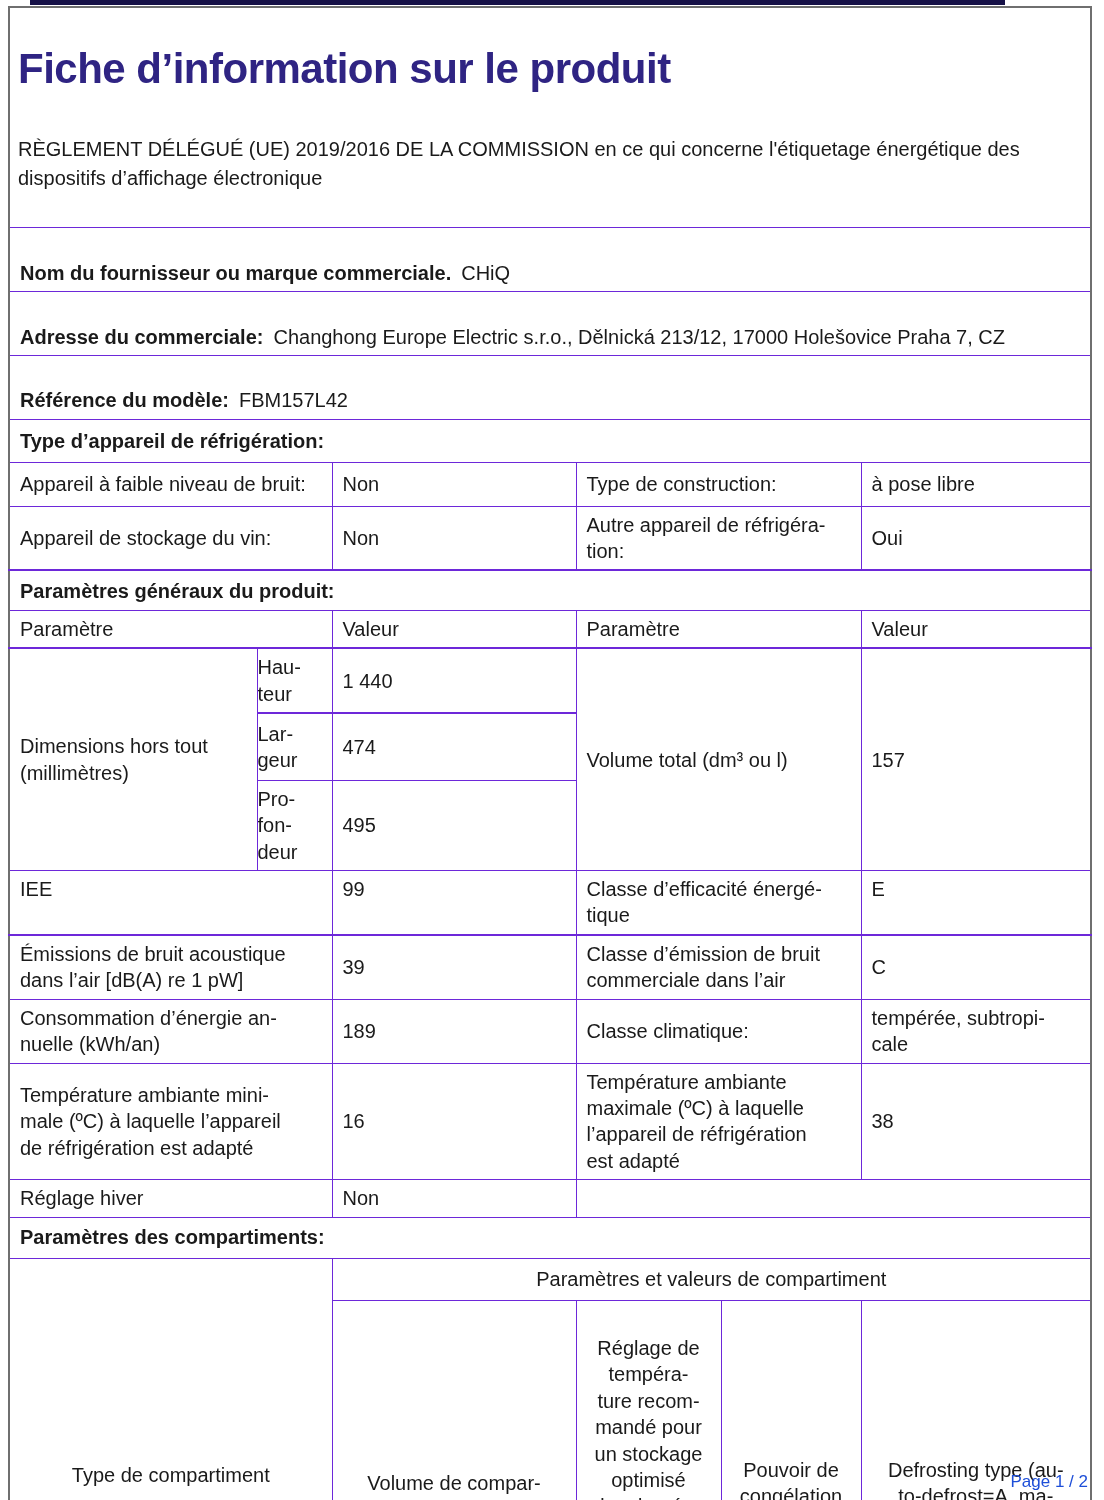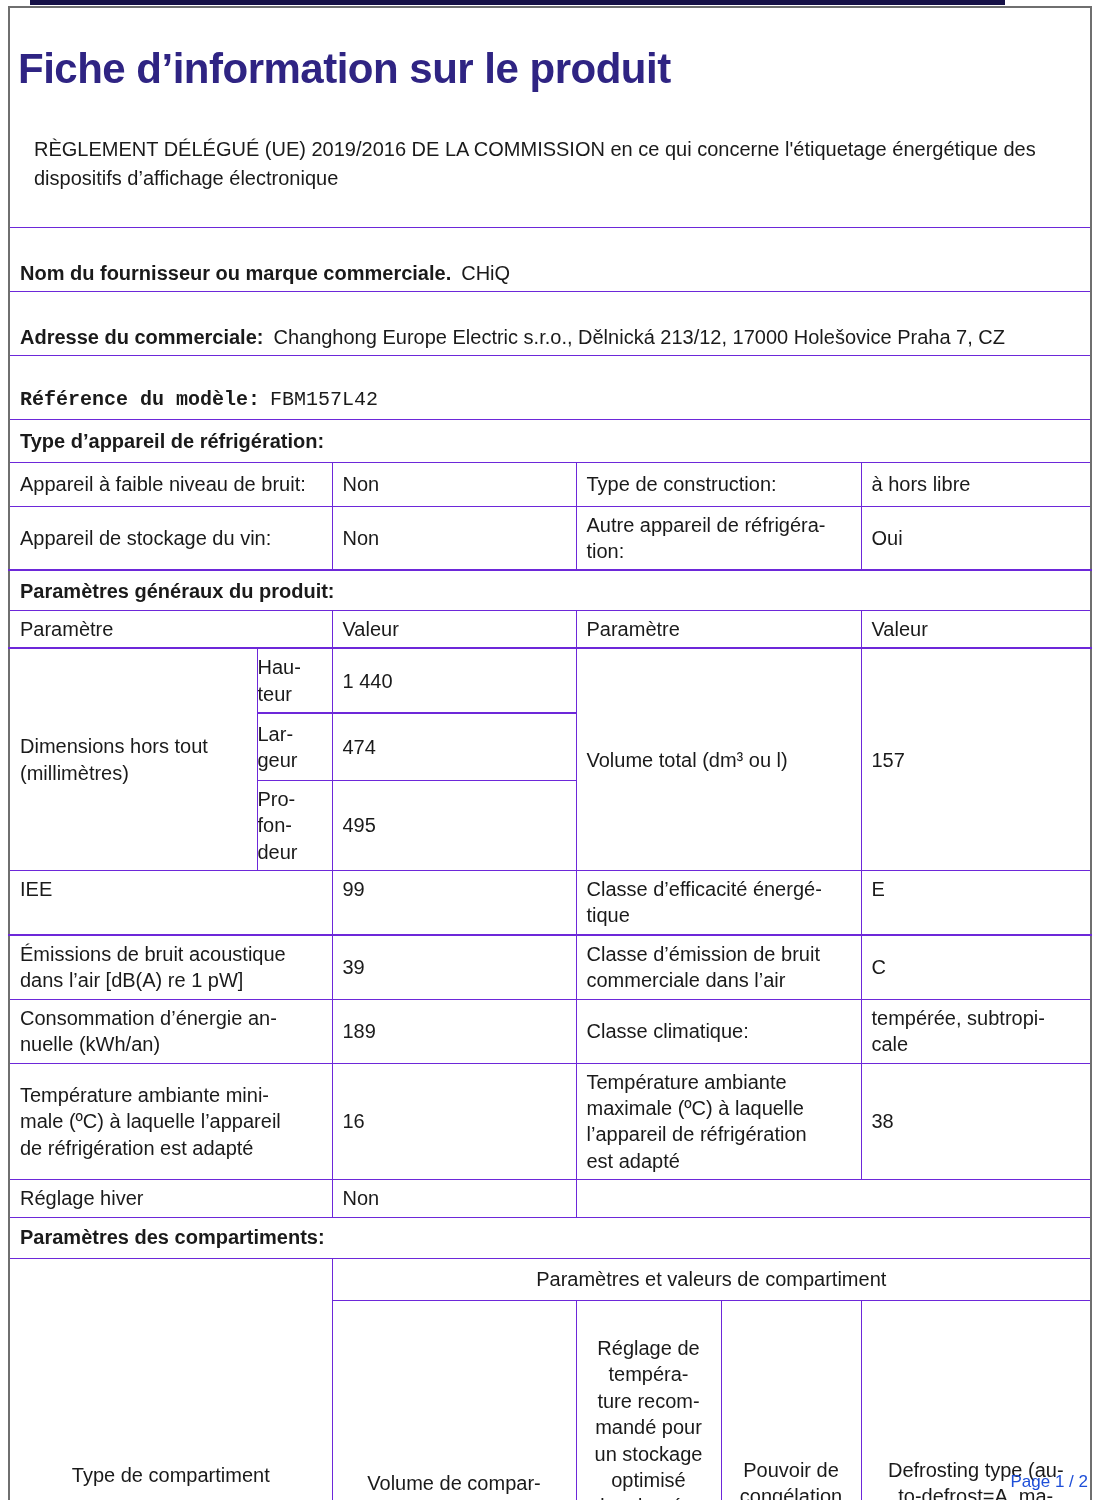--- a/index.html
+++ b/index.html
@@ -38,21 +38,21 @@
   tr.thick-top > td { border-top-width: 2px; }
   .intro-cell { padding: 12px 10px 8px 8px; }
   h1.title {
     margin: 0 0 16px 0;
     font-size: 42px;
     line-height: 1.1;
     letter-spacing: -0.5px;
     color: #2f2483;
     font-weight: bold;
   }
-  .subtitle { font-size: 20px; line-height: 1.45; margin-left: 16px; }
+  .subtitle { font-size: 20px; line-height: 1.45; }
   .lbl { font-weight: bold; }
   .val { margin-left: 10px; }
   td.hdr { font-weight: bold; }
   tr.vtop > td { vertical-align: top; }
   td.dim-name { padding-left: 0; padding-right: 4px; }
   td.center { text-align: center; }
   td.comp-colhdr { text-align: center; vertical-align: middle; }
   td.comp-reglage { vertical-align: top; padding-top: 8px; }
   .reglage-inner { max-height: 326px; overflow: hidden; }
   .page-indicator {
@@ -91,34 +91,34 @@
     <tr style="height:45px;">
       <td colspan="6">
         <span class="lbl">Nom du fournisseur ou marque commerciale.</span><span class="val">CHiQ</span>
       </td>
     </tr>
     <tr style="height:45px;">
       <td colspan="6">
         <span class="lbl">Adresse du commerciale:</span><span class="val">Changhong Europe Electric s.r.o., Dělnická 213/12, 17000 Holešovice Praha 7, CZ</span>
       </td>
     </tr>
-    <tr style="height:44px;font-family:Liberation Mono, monospace;">
+    <tr style="height:44px;">
       <td colspan="6">
         <span class="lbl">Référence du modèle:</span><span class="val">FBM157L42</span>
       </td>
     </tr>
 
     <tr style="height:43px;">
       <td colspan="6" class="hdr">Type d’appareil de réfrigération:</td>
     </tr>
     <tr style="height:44px;padding-left:41px;">
       <td colspan="2">Appareil à faible niveau de bruit:</td>
       <td>Non</td>
       <td colspan="2">Type de construction:</td>
-      <td>à hors libre</td>
+      <td>à pose libre</td>
     </tr>
     <tr style="height:56px;">
       <td colspan="2">Appareil de stockage du vin:</td>
       <td>Non</td>
       <td colspan="2">Autre appareil de réfrigéra-
 tion:</td>
       <td>Oui</td>
     </tr>
 
     <tr class="thick-top" style="height:40px;">

